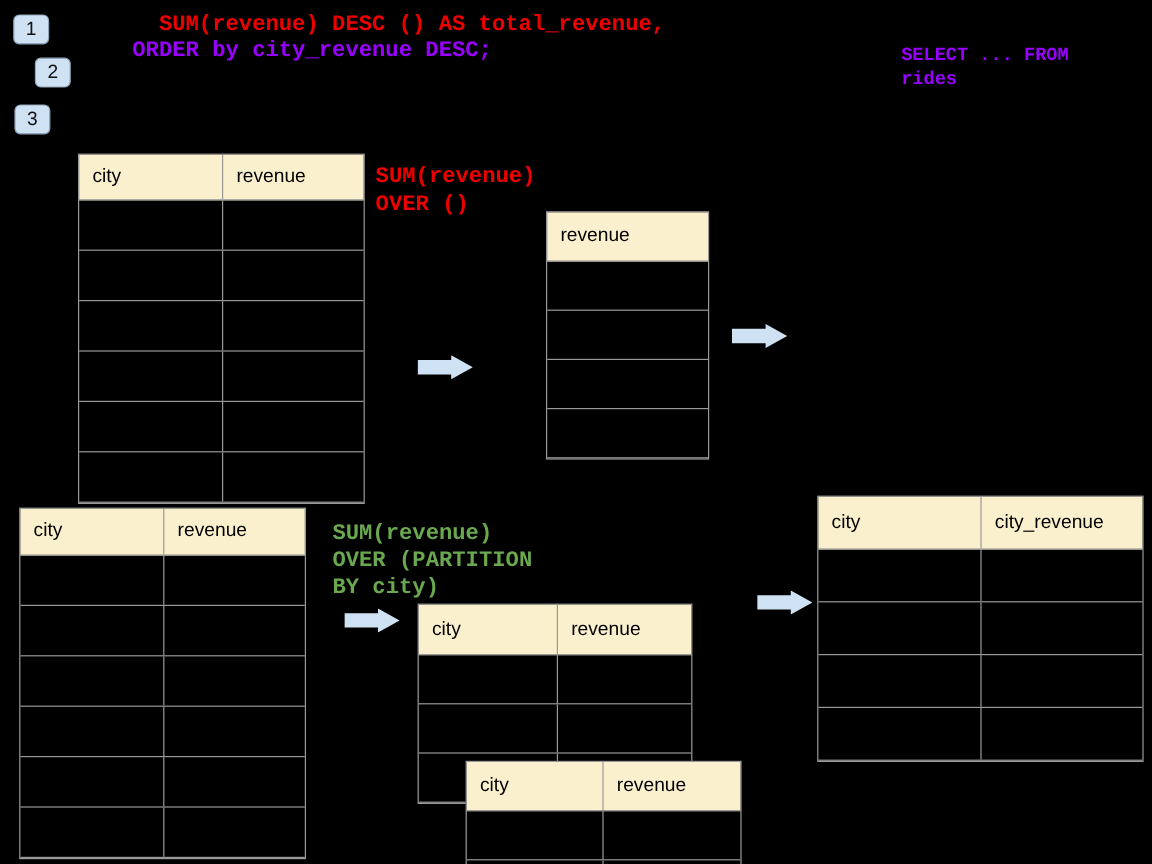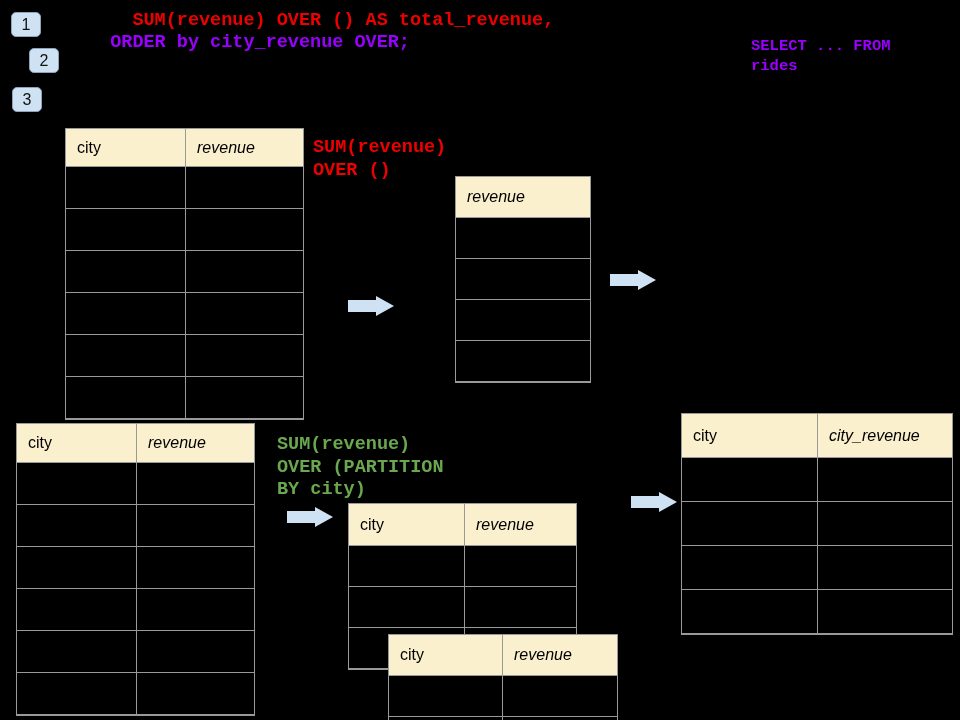--- a/index.html
+++ b/index.html
@@ -44,21 +44,21 @@
   }
   .thead{
     display:flex;background:var(--header-cream,#fbf0cd);
     border-bottom:1px solid var(--table-border,#999);box-sizing:border-box;
   }
   .th{
     display:flex;align-items:center;padding-left:11px;
     font-size:16px;color:#000;box-sizing:border-box;
   }
   .th.c1{border-right:1px solid var(--table-border,#999);}
-  .th.c2{flex:1;font-style:italic;}
+  .th.c2{flex:1;}
   .trow{display:flex;border-bottom:1px solid var(--table-border,#999);box-sizing:border-box;}
   .cell{box-sizing:border-box;height:100%;}
   .cell.c1{border-right:1px solid var(--table-border,#999);}
   .cell.c2{flex:1;}
   
   .arrow{position:absolute;color:var(--arrow-blue,#cfe2f3);line-height:0;}
 </style>
 </head>
 <body>
 
@@ -67,21 +67,21 @@
   <div class="badge" style="left:11px;top:12px;">
     <span>1</span>
   </div>
   <div class="badge" style="left:29px;top:48px;">
     <span>2</span>
   </div>
   <div class="badge" style="left:12px;top:87px;">
     <span>3</span>
   </div>
 
-  <div class="code"><div class="code-line red">    SUM(revenue) OVER () AS total_revenue,</div><div class="code-line purple">  ORDER by city_revenue OVER;</div></div>
+  <div class="code"><div class="code-line red">    SUM(revenue) DESC () AS total_revenue,</div><div class="code-line purple">  ORDER by city_revenue DESC;</div></div>
 
   <div class="note">SELECT ... FROM
 rides</div>
 
   <div class="annot red">SUM(revenue)
 OVER ()</div>
 
   <div class="annot green">SUM(revenue)
 OVER (PARTITION
 BY city)</div>

